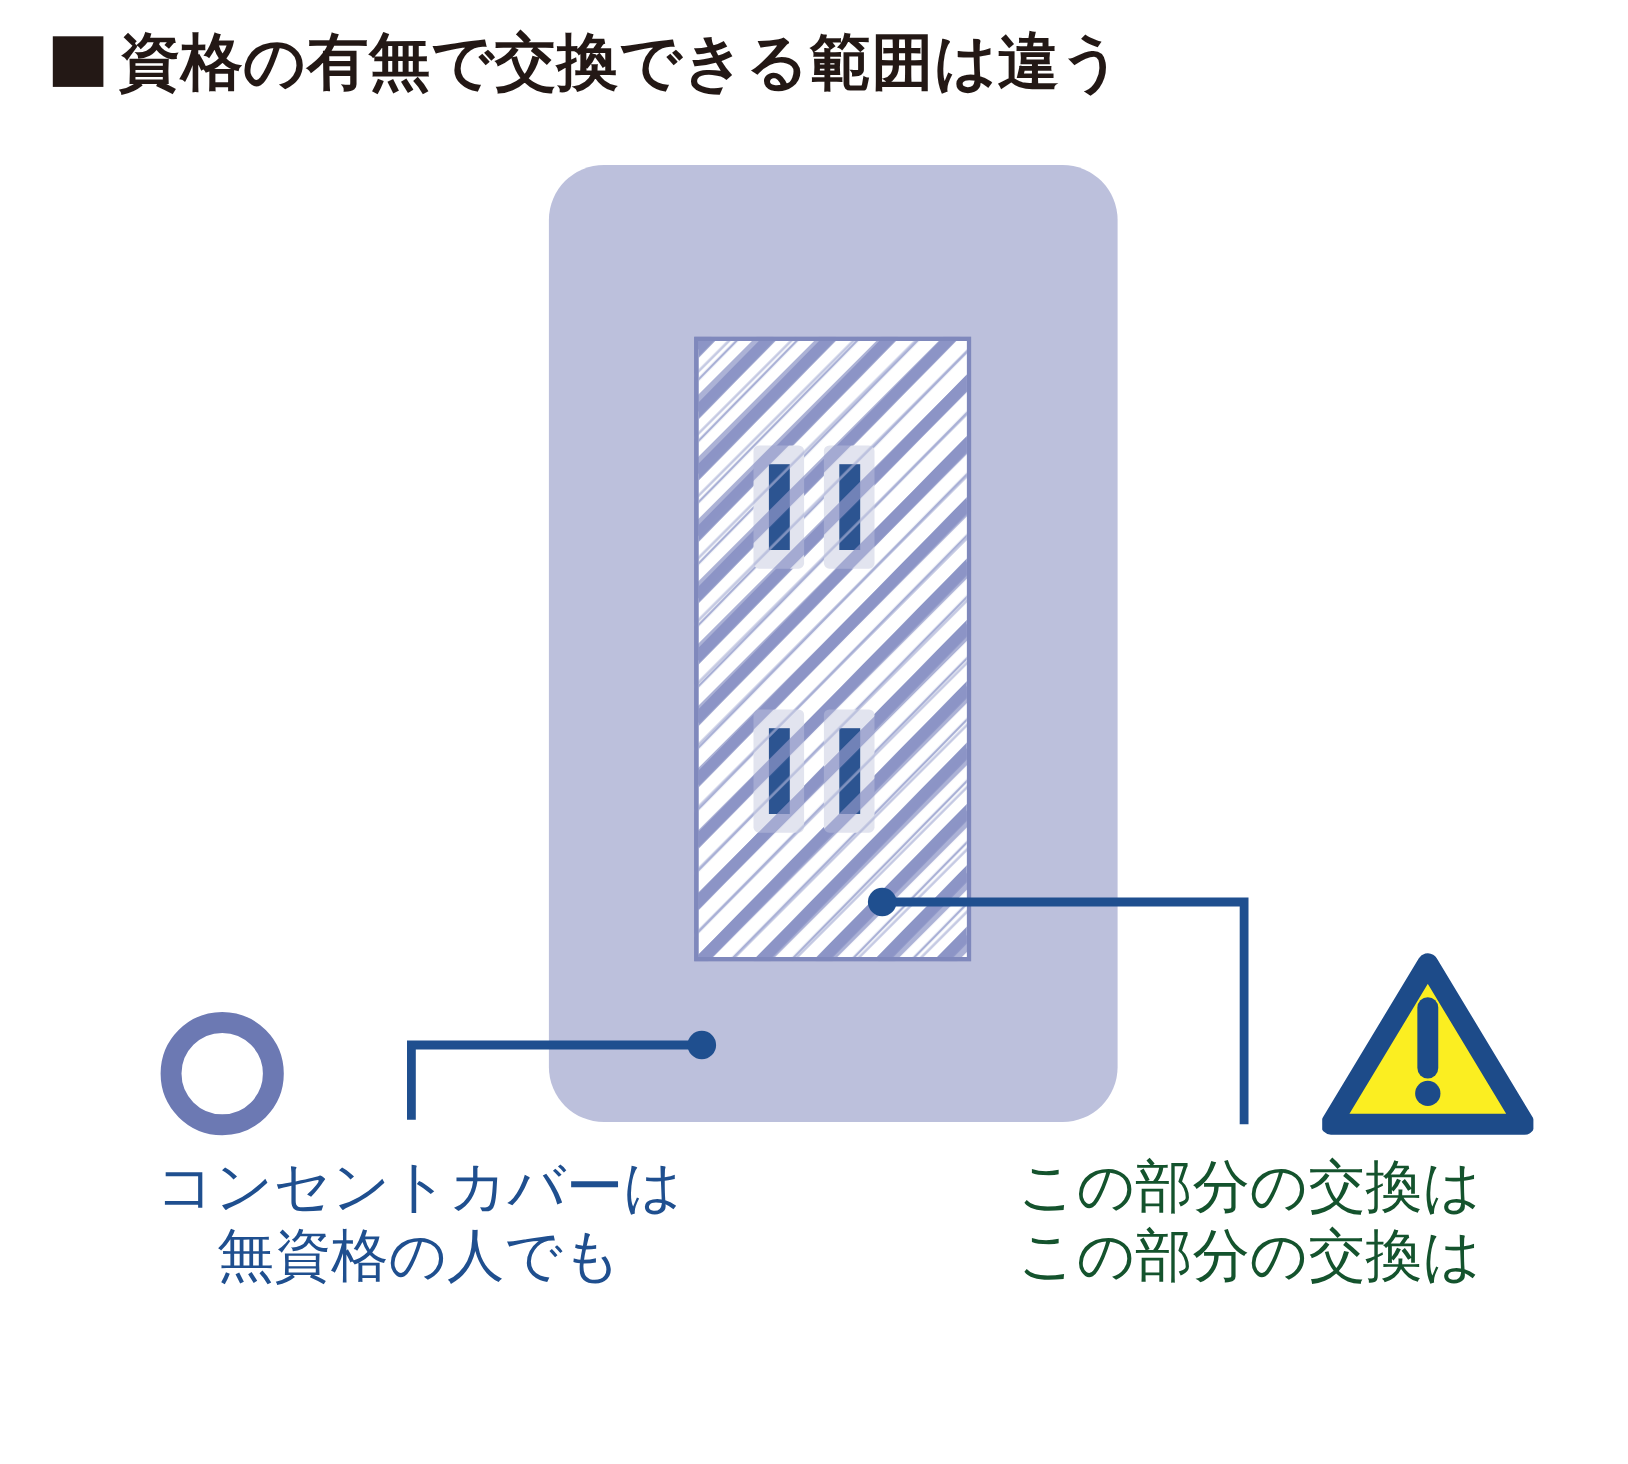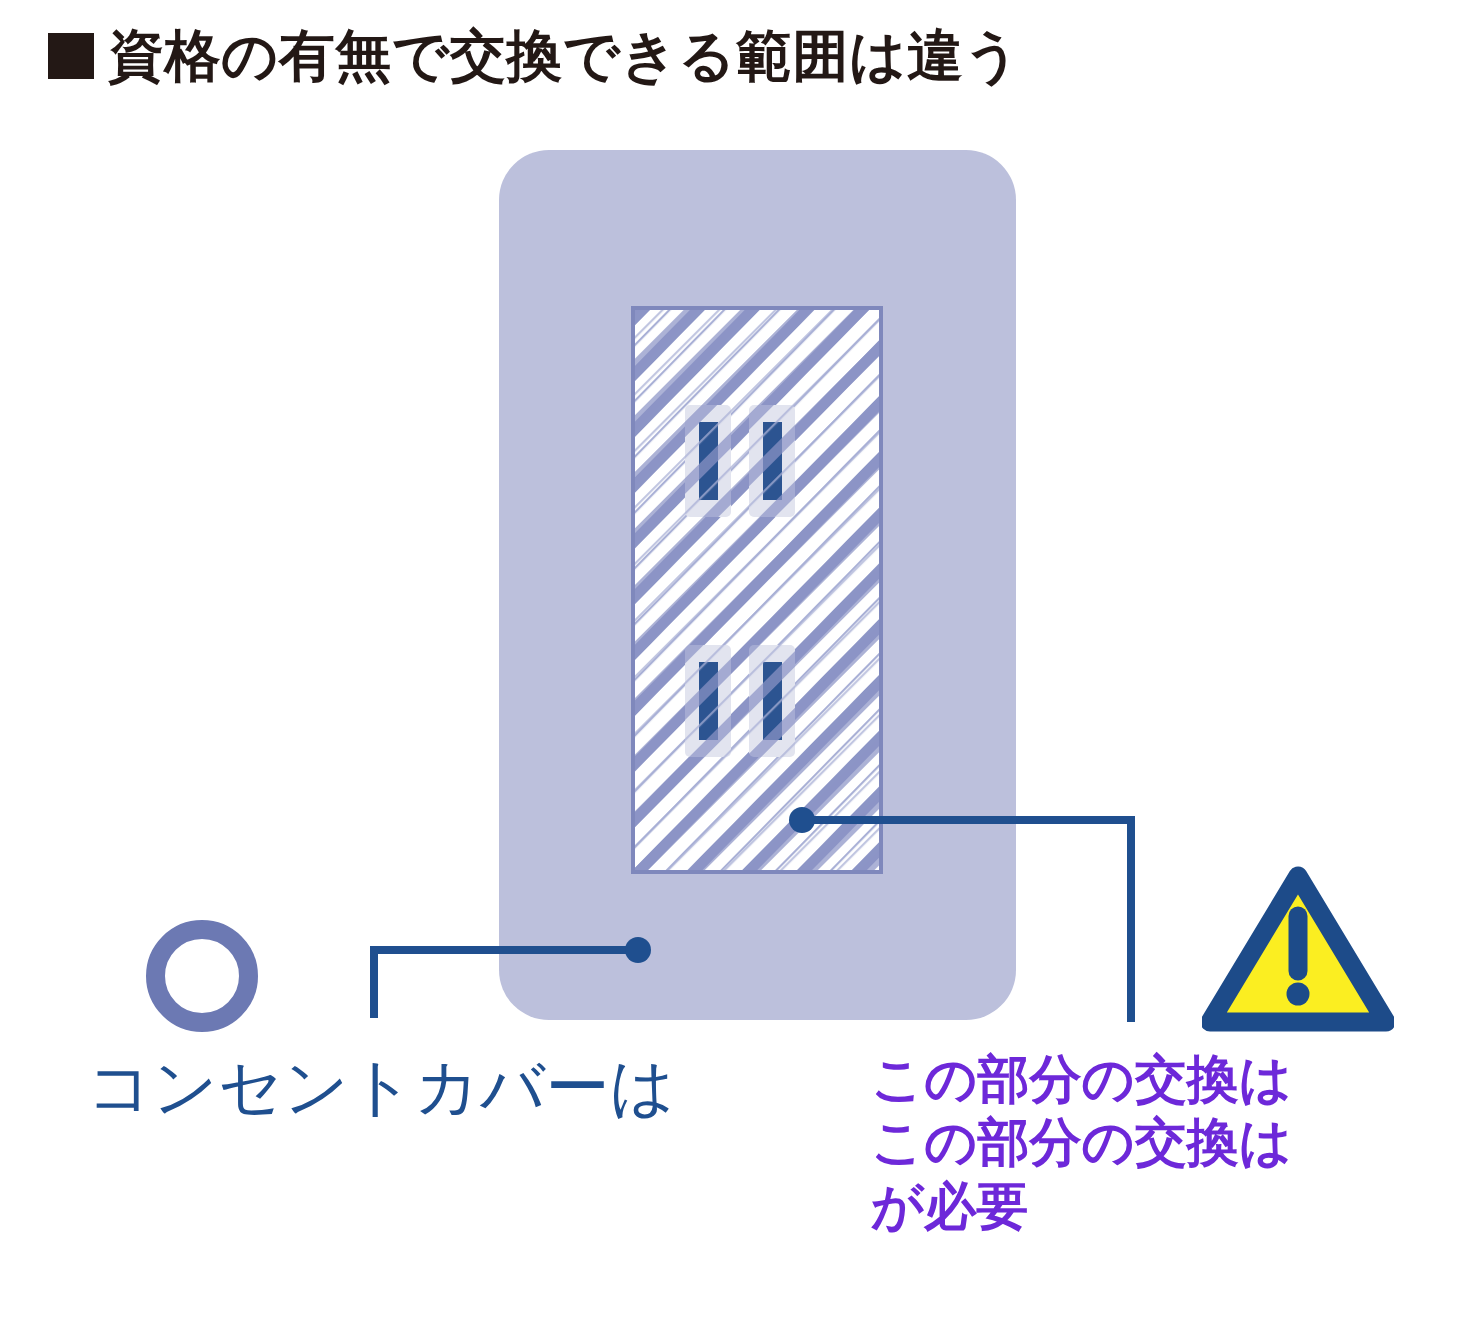--- a/index.html
+++ b/index.html
@@ -131,42 +131,43 @@
     border: 19px solid #6c79b3;
     border-radius: 50%;
   }
   #left-caption {
     position: absolute;
     left: 60px;
     top: 1048px;
     width: 610px;
     text-align: center;
     color: #1f4f8f;
-    font-size: 64px;
+    font-size: 52px;
     line-height: 1.22;
     font-weight: 400;
   }
 
   
   #warn-icon {
     position: absolute;
     left: 1186px;
     top: 866px;
     width: 192px;
     height: 166px;
   }
   #right-caption {
     position: absolute;
     left: 855px;
     top: 1048px;
     width: 530px;
-    color: #6d28d9;
+    text-align: center;
+    color: #14532d;
     font-size: 52px;
     line-height: 1.22;
-    font-weight: 700;
+    font-weight: 400;
   }
   .cap-line { display: block; white-space: nowrap; }
 </style>
 </head>
 <body>
 
 <div id="stage">
 
   <div id="title-row">
     <div id="title-bullet"></div>
@@ -228,27 +229,27 @@
     <g>
       <path d="M786 820 L1115 820 L1115 1022" fill="none" stroke="#1f4f8f" stroke-width="8" stroke-linecap="butt"></path>
       <circle cx="786" cy="820" r="13" fill="#1f4f8f"></circle>
     </g>
   </svg>
 
   <div id="ring-icon"></div>
 
   <div id="left-caption">
     <span class="cap-line">コンセントカバーは</span>
+    <span class="cap-line">無資格の人でも</span>
   </div>
 
   <svg id="warn-icon" viewBox="0 0 192 166">
     <path d="M96 10 L184 156 L8 156 Z" fill="#fbee21" stroke="#1d4b89" stroke-width="19" stroke-linejoin="round"></path>
     <path d="M96 50 L96 105" stroke="#1d4b89" stroke-width="19" stroke-linecap="round"></path>
     <circle cx="96" cy="128" r="11.5" fill="#1d4b89"></circle>
   </svg>
 
   <div id="right-caption">
     <span class="cap-line">この部分の交換は</span>
     <span class="cap-line">この部分の交換は</span>
-    <span class="cap-line">が必要</span>
   </div>
 
 </div>
 
 </body></html>

